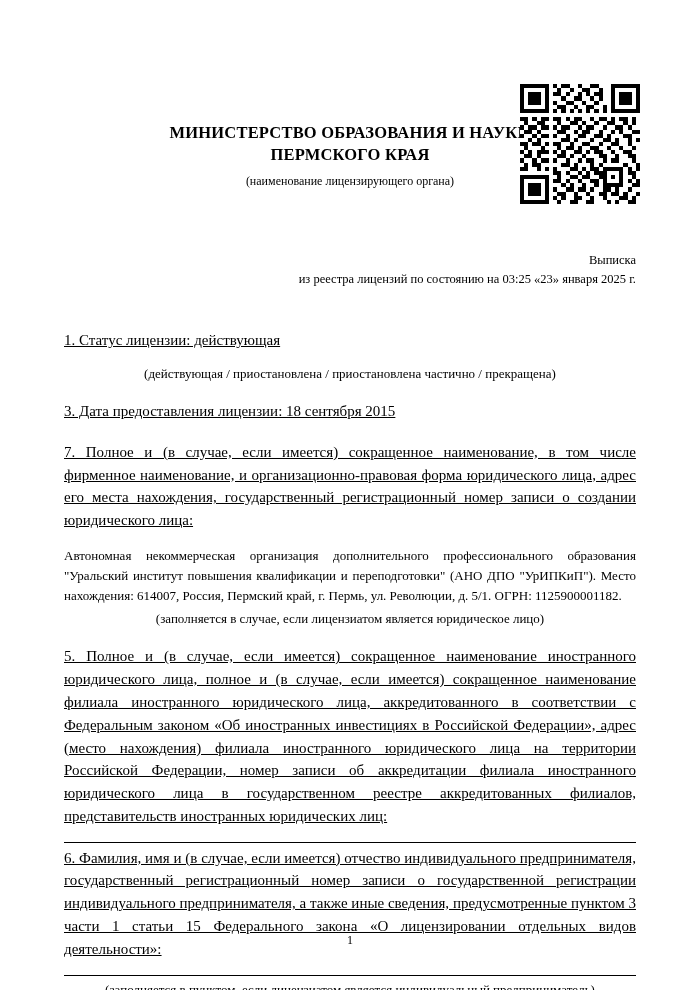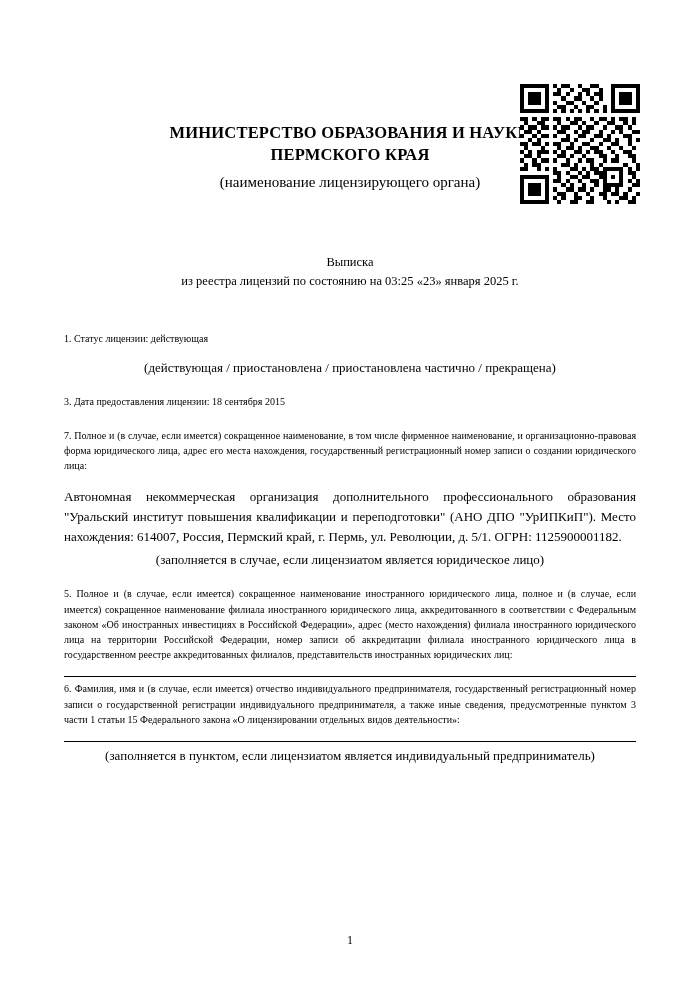--- a/index.html
+++ b/index.html
@@ -38,46 +38,47 @@
   .header-title {
     font-size: 16.5px;
     font-weight: bold;
     line-height: 1.32;
     letter-spacing: 0.2px;
     margin: 0 auto;
     width: 430px;
     text-align: center;
   }
   .header-sub {
-    font-size: 15px;
+    font-size: 12px;
     margin-top: 8px;
     text-align: center;
     width: 430px;
     margin-left: auto;
     margin-right: auto;
   }
 
   
   .doc-title {
     margin-top: 62px;
-    text-align: center;
+    text-align: right;
     font-size: 12.5px;
     line-height: 1.55;
   }
 
   
   .items {
     margin-top: 40px;
   }
   .item {
-    font-size: 10px;
+    font-size: 15px;
     line-height: 1.52;
     text-align: justify;
     text-justify: inter-word;
     margin-bottom: 18px;
+    text-decoration: underline;
   }
   .item.tight { margin-bottom: 14px; }
   .item-body {
     margin-top: 1px;
     font-size: 13px;
     line-height: 1.52;
     text-align: justify;
   }
   .note {
     text-align: center;

